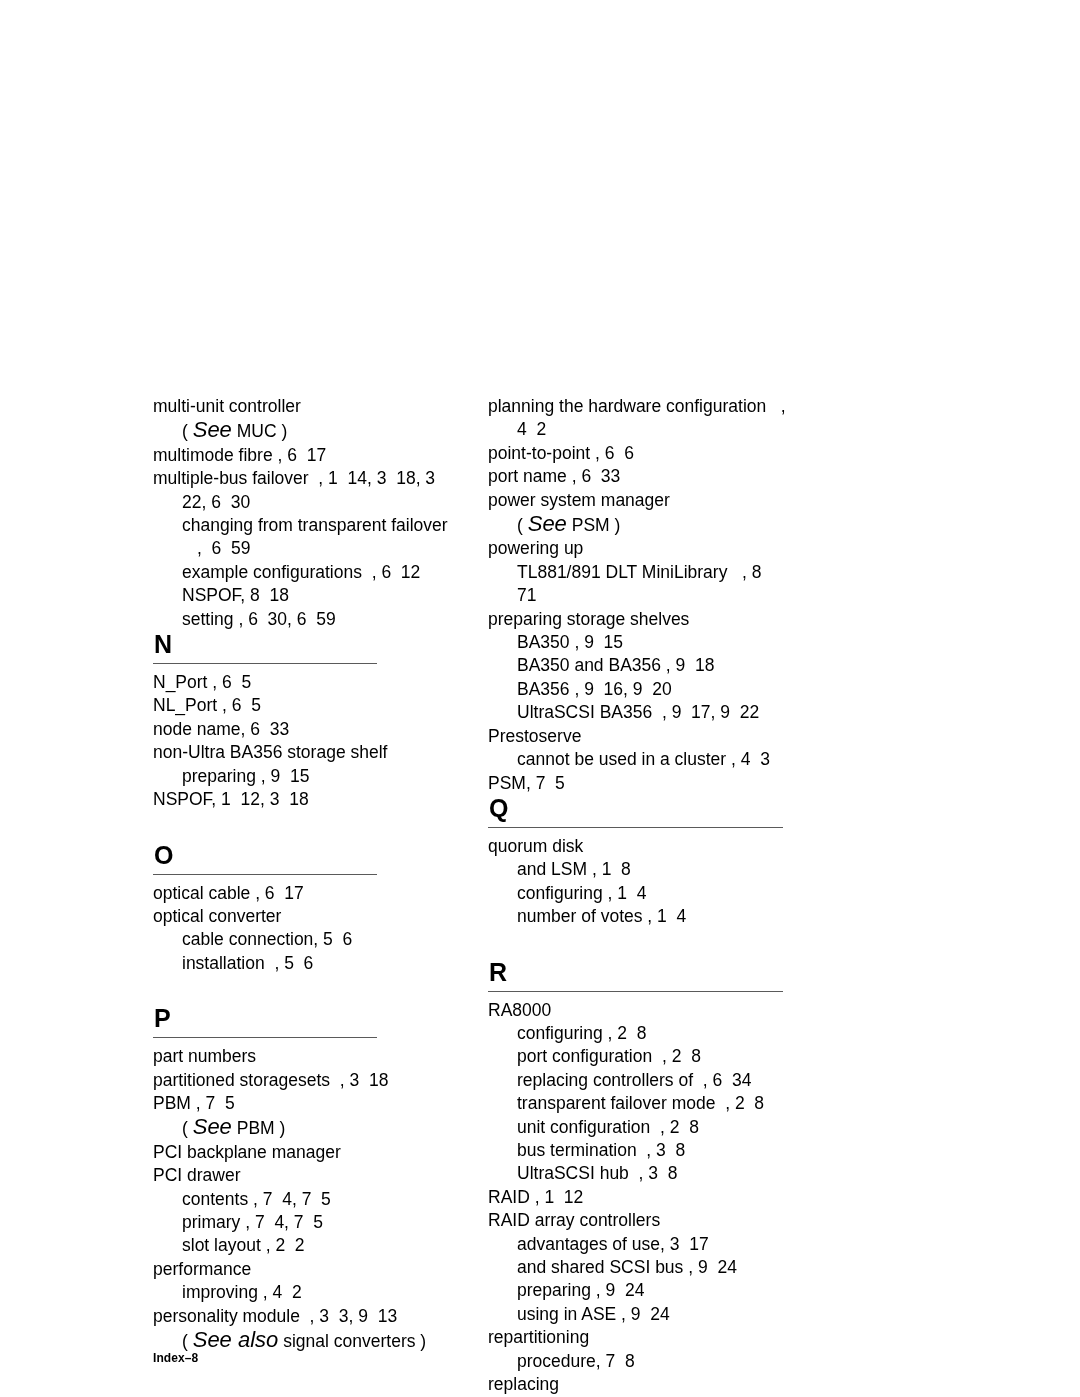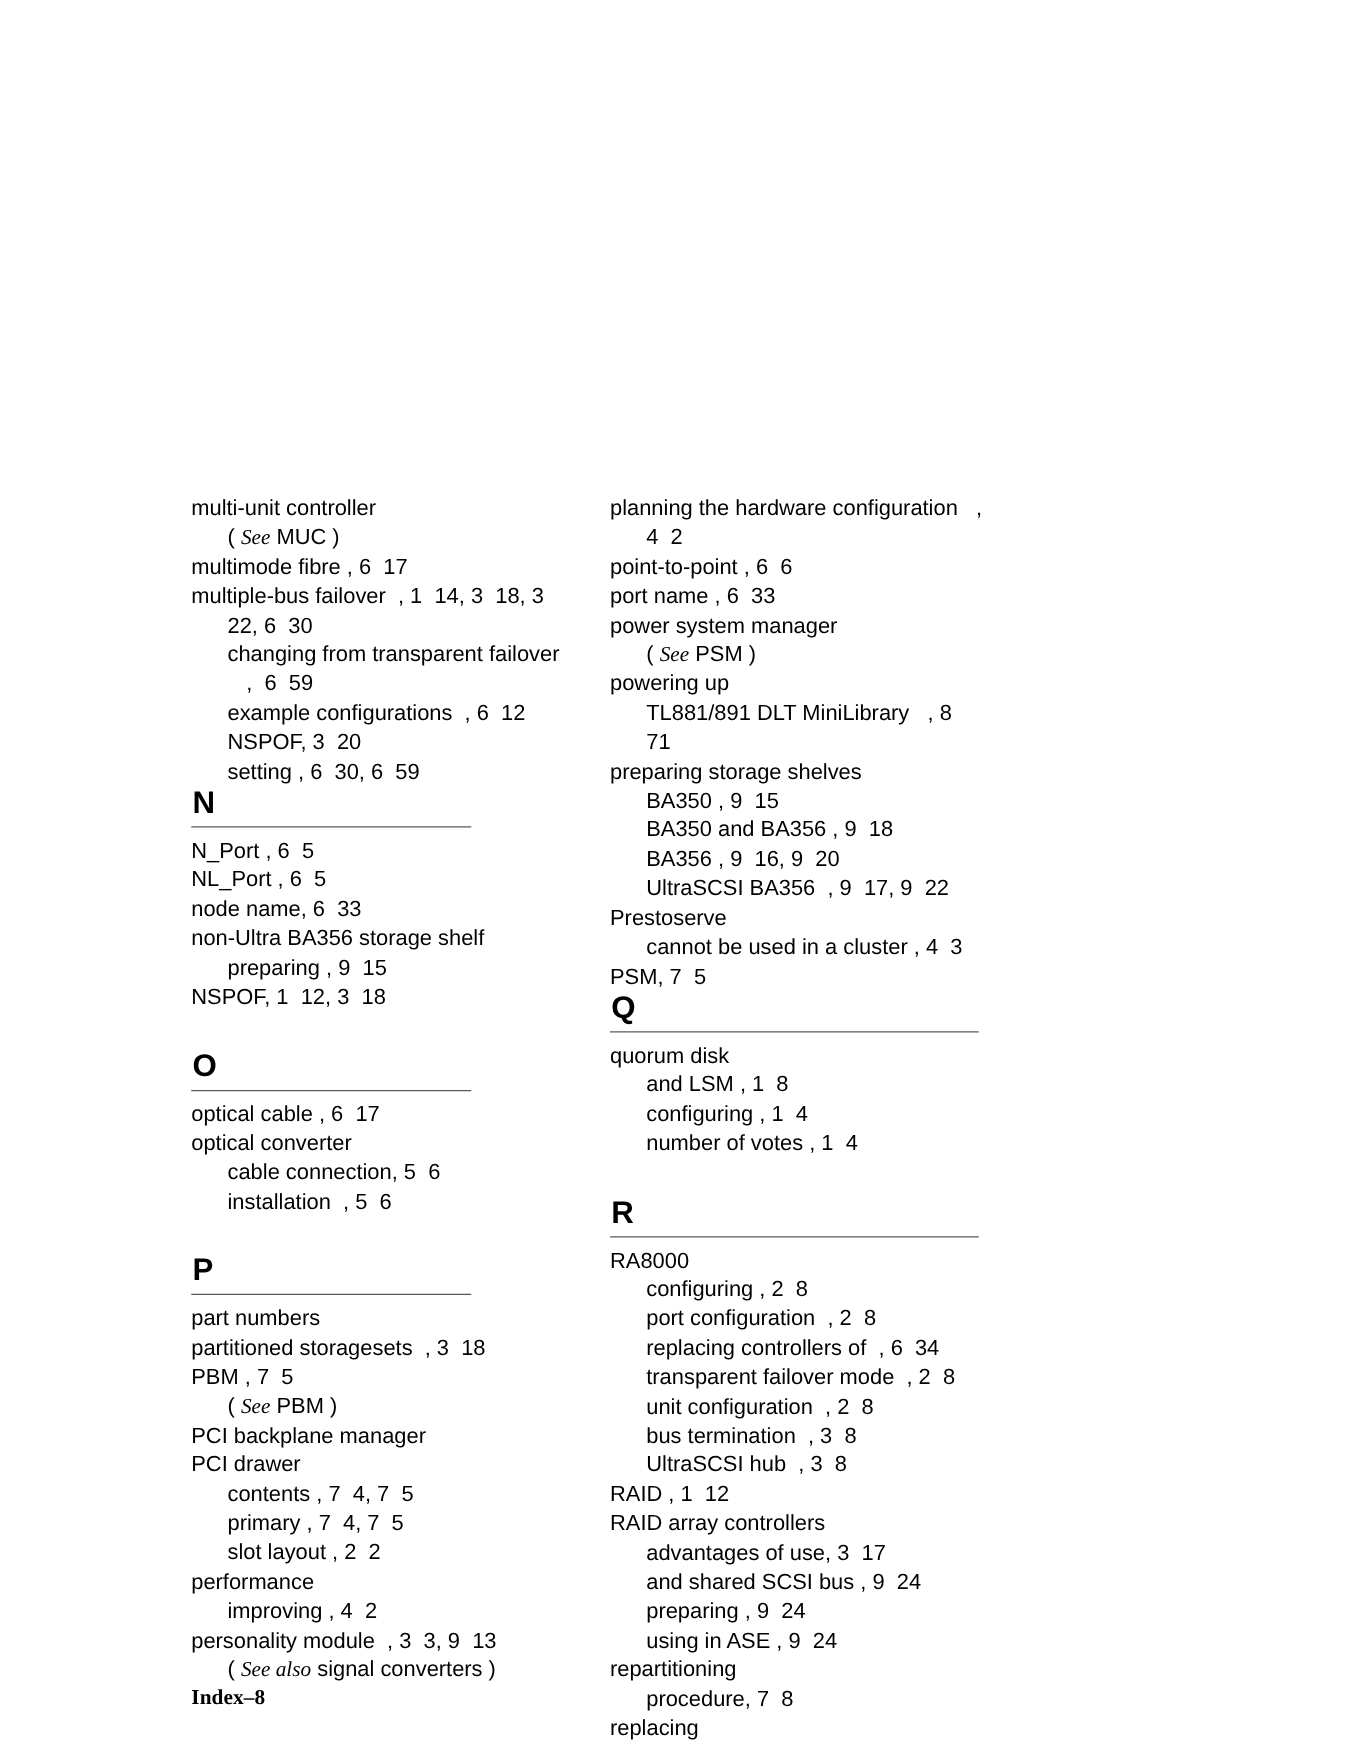--- a/index.html
+++ b/index.html
@@ -84,56 +84,56 @@
     padding: 0;
   }
   
   .lv0 { padding-left: 0px;  text-indent: 0; }
   .lv1 { padding-left: 29px; text-indent: 0; }
   .lv0w { padding-left: 29px; text-indent: -29px; }
   .lv1w { padding-left: 44px; text-indent: -15px; }
 
   
   .see {
-    font-family: Liberation Serif, serif;
+    font-family: Liberation Sans, sans-serif;
     font-style: italic;
-    font-size: 17px;
+    font-size: 22px;
   }
 
   
   .section + .section { margin-top: 30px; }
 
   
   .footer {
     position: absolute;
     left: 153px;
     top: 1349px;
-    font-family: Liberation Serif, serif;
+    font-family: Liberation Sans, sans-serif;
     font-weight: bold;
-    font-size: 17px;
+    font-size: 12px;
     line-height: 18px;
     letter-spacing: 0.1px;
   }
 </style>
 </head>
 <body>
 
 <div id="page">
 
   <div class="columns">
 
     <div class="col col-left">
       <div class="section-body">
           <p class="entry lv0">multi-unit controller</p>
           <p class="entry lv1">( <span class="see">See</span> MUC )</p>
           <p class="entry lv0">multimode fibre , 6  17</p>
           <p class="entry lv0w">multiple-bus failover  , 1  14, 3  18, 3  22, 6  30</p>
           <p class="entry lv1w">changing from transparent failover   ,  6  59</p>
           <p class="entry lv1">example configurations  , 6  12</p>
-          <p class="entry lv1">NSPOF, 3  20</p>
+          <p class="entry lv1">NSPOF, 8  18</p>
           <p class="entry lv1">setting , 6  30, 6  59</p>
         </div>
       <div>
           <div class="section">
             <div class="section-head">
               <span class="section-letter">N</span>
               <span class="section-rule"></span>
             </div>
             <div class="section-body">
               <p class="entry lv0">N_Port , 6  5</p>

